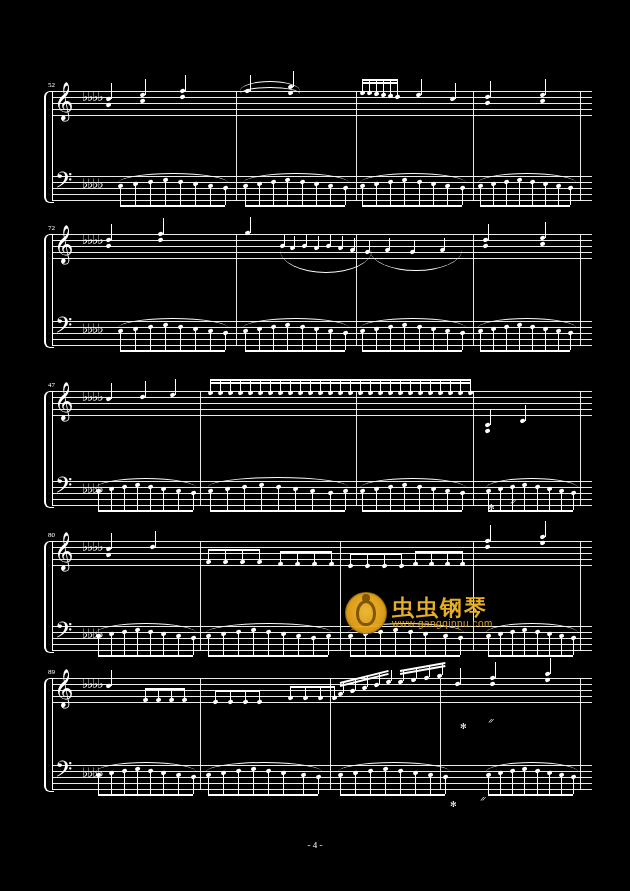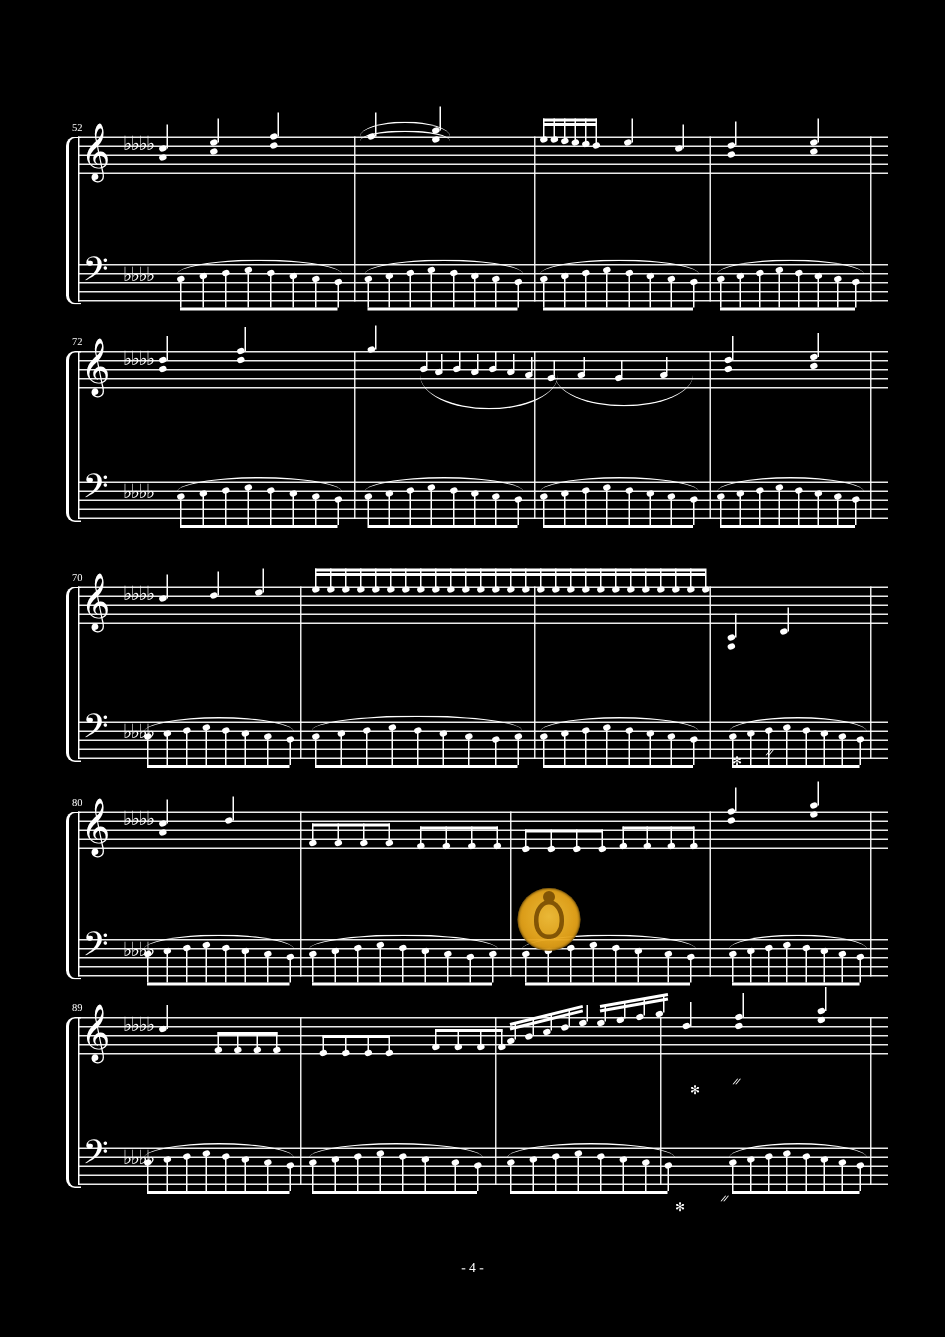--- a/index.html
+++ b/index.html
@@ -567,21 +567,21 @@
       <div class="head" style="left:37px;top:-3px;"></div>
       <div class="head" style="left:50px;top:-1px;"></div>
       <div class="head" style="left:63px;top:1px;"></div>
       <div class="head" style="left:76px;top:3px;"></div>
       <div class="head" style="left:88px;top:5px;"></div>
     </div>
     <div class="slur" style="left:438px;top:90px;width:98px;"></div>
   </div>
 
   <div class="system" id="sys3" style="top:385px;height:135px;">
-    <span class="measure-number">70</span>
+    <span class="measure-number">47</span>
     <div class="brace" style="top:6px;height:115px;"></div>
     <div class="syslinestart" style="top:6px;height:115px;"></div>
 
     <div class="staff" style="top:6px;">
       <div class="ln"></div>
         <div class="ln"></div>
         <div class="ln"></div>
         <div class="ln"></div>
         <div class="ln"></div>
     </div>
@@ -1153,17 +1153,21 @@
       <div class="head" style="left:83px;top:5px;"></div>
     </div>
     <div class="slur" style="left:446px;top:90px;width:92px;"></div>
 
     <span class="pedstar" style="left:410px;top:128px;">✻</span>
     <span class="ped" style="left:440px;top:125px;">𝄓</span>
   </div>
 
   <div class="watermark" style="left:345px;top:592px;">
     <div class="wm-logo"></div>
+    <div class="wm-text">
+      <span class="wm-cn">虫虫钢琴</span>
+      <span class="wm-url">www.gangqinpu.com</span>
+    </div>
   </div>
 
   <div class="page-number" style="top:840px;">- 4 -</div>
 
 </div>
 
 </body></html>

